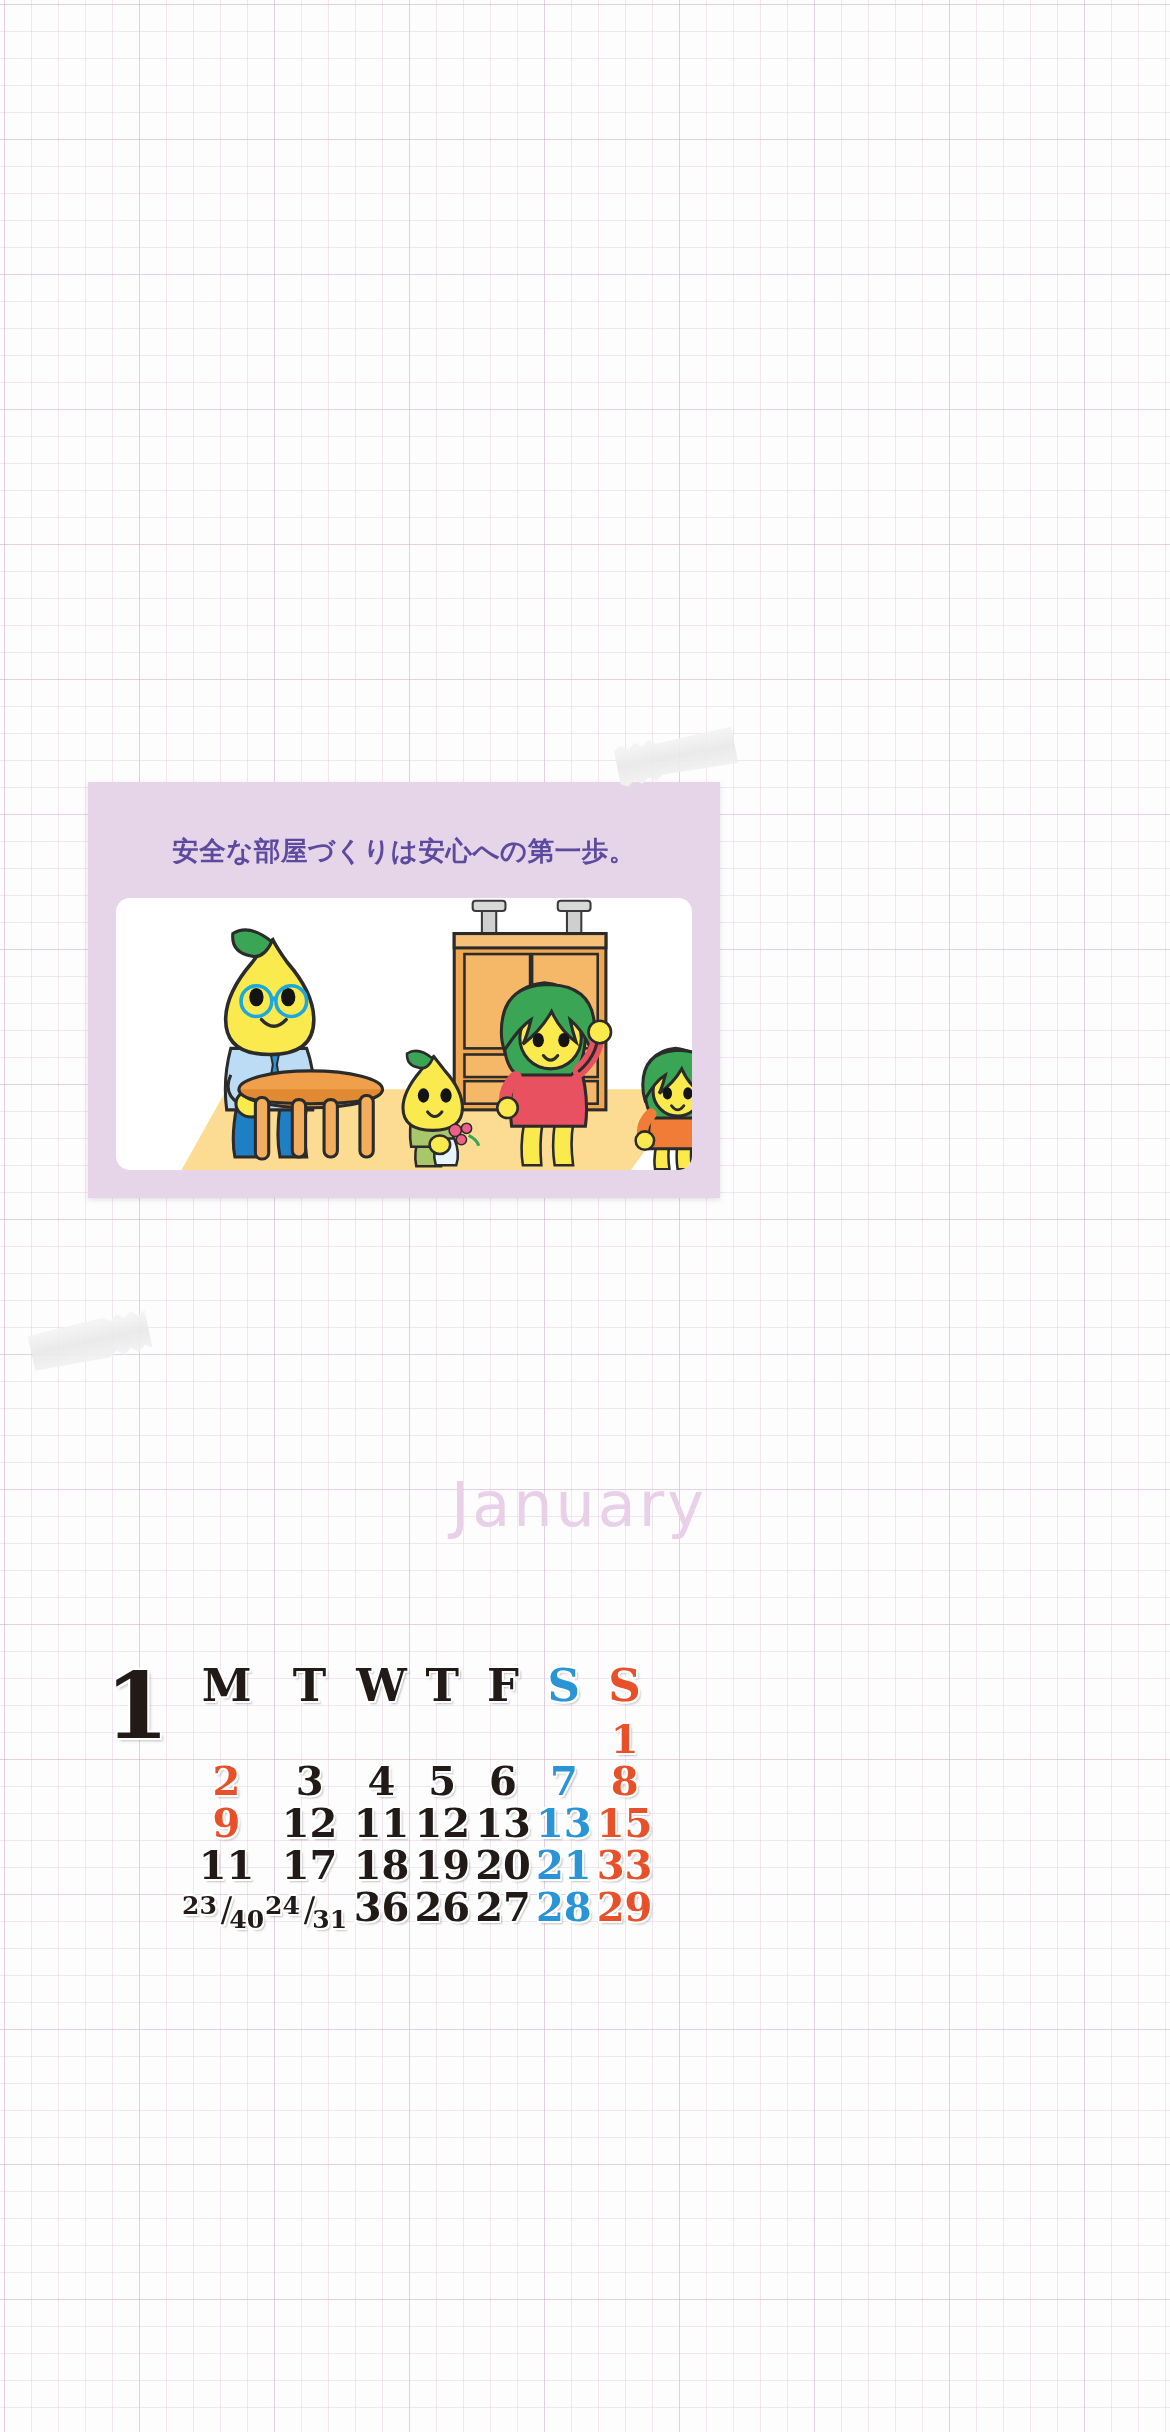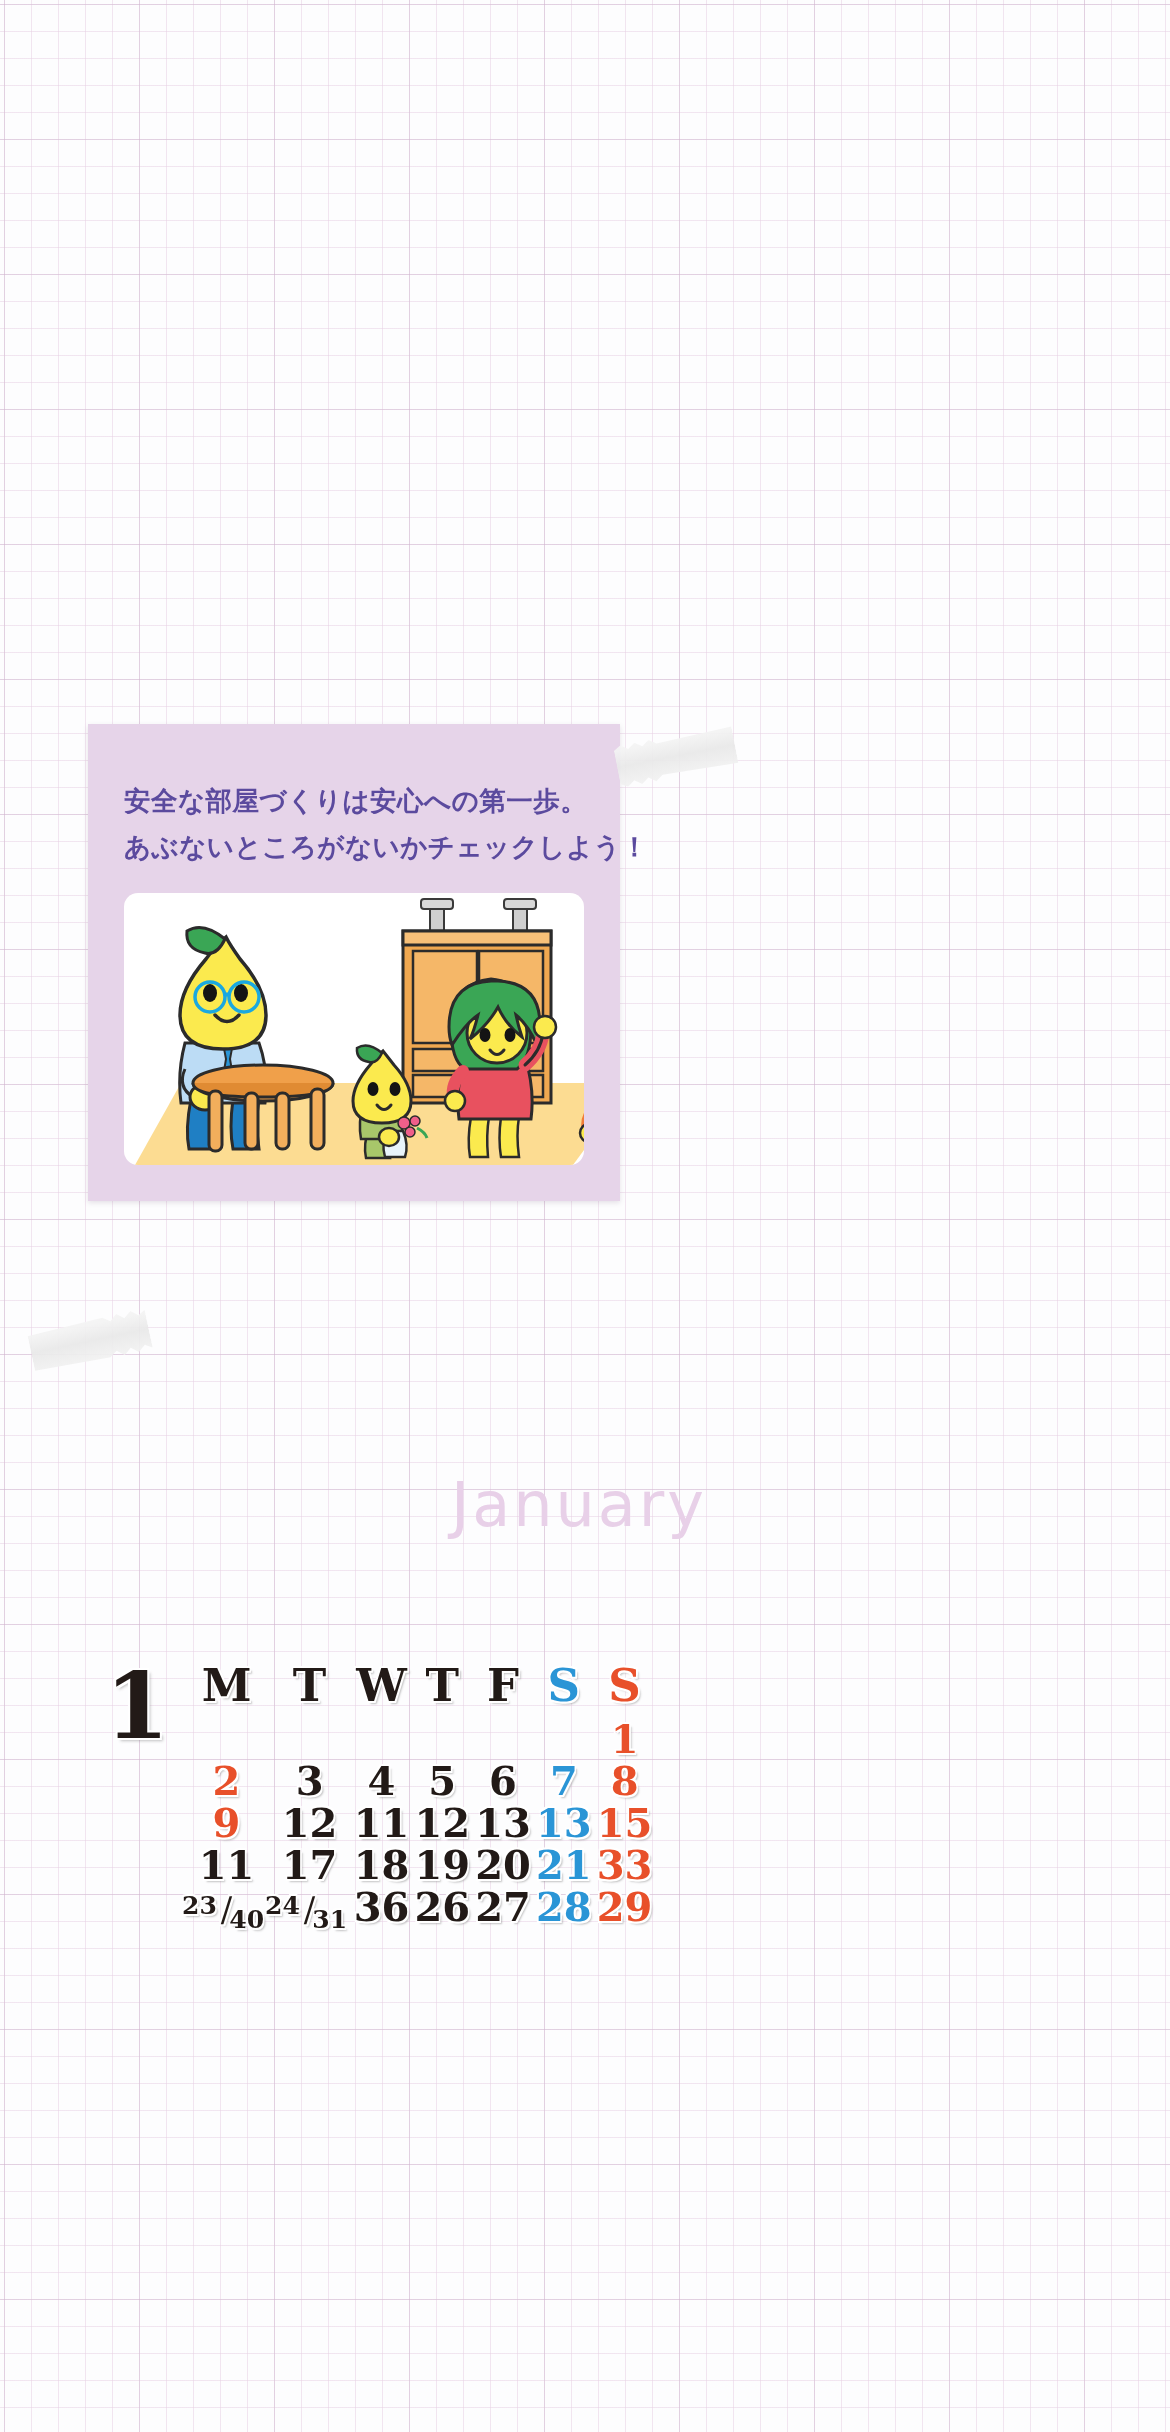--- a/index.html
+++ b/index.html
@@ -30,27 +30,27 @@
       135px 135px,
       27px 27px,
       27px 27px;
     background-position: 4px 4px, 4px 4px, 4px 4px, 4px 4px;
   }
 
   
   #photo-card {
     position: absolute;
     left: 88px;
-    top: 724px;
-    width: 516px;
+    top: 782px;
+    width: 632px;
     height: 175px; 
     height: auto;
     background: #e6d4e9;
     box-shadow: 0 2px 5px rgba(120,100,130,0.18);
-    padding: 8px;
+    padding: 0;
   }
   #card-text {
     padding: 46px 28px 24px 28px;
     text-align: center;
     color: #5b4a9e;
     font-size: 26.5px;
     line-height: 1.72;
     font-weight: bold;
     letter-spacing: 0.5px;
     font-family: "DejaVu Sans", "Liberation Sans", sans-serif;
@@ -173,21 +173,20 @@
 </head>
 <body>
 
 <div id="paper-bg"></div>
 
 <div class="tape" id="tape-bl"></div>
 
 <div id="photo-card">
   <div id="card-text">
     <div>安全な部屋づくりは安心への第一歩。</div>
-    <div>あぶないところがないかチェックしよう！</div>
   </div>
 
   <div id="illustration">
     <svg id="illo-svg" viewBox="0 0 562 272" preserveAspectRatio="xMidYMid slice">
 
       <polygon points="62,272 500,272 560,190 108,190" fill="#fcdc92"></polygon>
       <polygon points="0,272 562,272 562,262 0,262" fill="#fcdc92" opacity="0"></polygon>
 
       <g>
 

